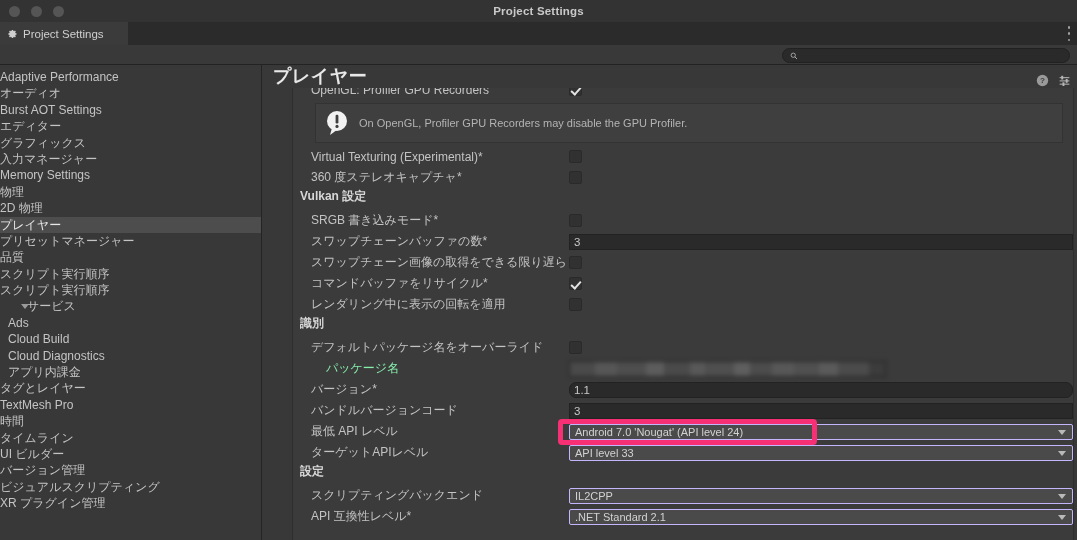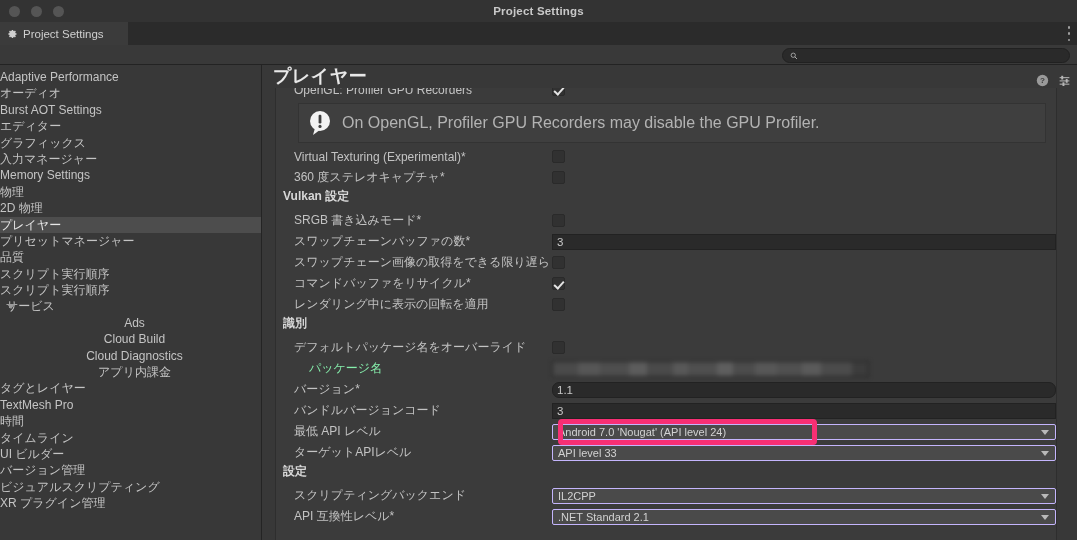--- a/index.html
+++ b/index.html
@@ -63,21 +63,21 @@
     position:absolute; left:0; top:65px; width:262px; height:475px;
     background:#383838; border-right:1px solid #242424;
     padding-top:4px; overflow:hidden;
   }
   .sb-item{
     height:16.4px; line-height:16.4px;
     font-size:12px; color:#c4c4c4; 
     white-space:nowrap; position:relative;
   }
   .sb-item.sel{ background:#4d4d4d; color:#e6e6e6; }
-  .sb-item.child{ padding-left:8px;text-align:center; }
+  .sb-item.child{ padding-left:8px; }
   .tri{
     position:absolute; left:7px; top:6px;
     width:0;height:0;
     border-left:4px solid transparent; border-right:4px solid transparent;
     border-top:5px solid #9a9a9a;
   }
 
   
   .content{
     position:absolute; left:263px; top:65px; width:814px; height:475px;
@@ -88,21 +88,21 @@
     display:flex; align-items:flex-start;
   }
   .page-title{
     font-size:18px; font-weight:bold; color:#e8e8e8;
     letter-spacing:.5px; line-height:22px;
   }
   .head-icons{ position:absolute; right:6px; top:9px; display:flex; gap:9px; align-items:center;}
   .ico-btn{ width:13px; height:13px; display:block; cursor:pointer;}
 
   .panel{
-    position:absolute; left:12px; top:23px; width:782px; height:452px;
+    position:absolute; left:29px; top:23px; width:782px; height:452px;
     background:#3b3b3b; border-left:1px solid #2e2e2e; border-right:1px solid #2e2e2e;
     overflow:hidden;
   }
   .panel-inner{ position:absolute; left:0; top:-9px; width:782px; }
 
   .row{
     position:relative; height:21px; display:flex; align-items:center;
   }
   .row .lbl{
     font-size:12px; color:#c3c3c3; white-space:nowrap;
@@ -150,21 +150,21 @@
     filter:blur(2.2px);
   }
 
   
   .infobox{
     margin:3px 0 3px 22px; width:748px; height:40px;
     background:#3f3f3f; border:1px solid #333;
     display:flex; align-items:center; padding-left:9px; gap:10px;
   }
   .warn-ico{ width:24px;height:26px; flex:0 0 auto; display:block;}
-  .infotext{ font-size:16px; color:#b3b3b3; }
+  .infotext{ font-size:11px; color:#b3b3b3; }
 
   
   .hl{
     position:absolute; border:5px solid #f72f74; border-radius:4px;
     pointer-events:none;
   }
 </style>
 </head>
 <body>
 
@@ -212,21 +212,21 @@
       <div class="sb-item"><span>グラフィックス</span></div>
       <div class="sb-item"><span>入力マネージャー</span></div>
       <div class="sb-item"><span>Memory Settings</span></div>
       <div class="sb-item"><span>物理</span></div>
       <div class="sb-item"><span>2D 物理</span></div>
       <div class="sb-item sel"><span>プレイヤー</span></div>
       <div class="sb-item"><span>プリセットマネージャー</span></div>
       <div class="sb-item"><span>品質</span></div>
       <div class="sb-item"><span>スクリプト実行順序</span></div>
       <div class="sb-item"><span>スクリプト実行順序</span></div>
-      <div class="sb-item" style="padding-left: 6px;"><span class="tri"></span><span>サービス</span></div>
+      <div class="sb-item" style="padding-left: 13px; margin-left: 14px;"><span class="tri"></span><span>サービス</span></div>
       <div class="sb-item child"><span>Ads</span></div>
       <div class="sb-item child"><span>Cloud Build</span></div>
       <div class="sb-item child"><span>Cloud Diagnostics</span></div>
       <div class="sb-item child"><span>アプリ内課金</span></div>
       <div class="sb-item"><span>タグとレイヤー</span></div>
       <div class="sb-item"><span>TextMesh Pro</span></div>
       <div class="sb-item"><span>時間</span></div>
       <div class="sb-item"><span>タイムライン</span></div>
       <div class="sb-item"><span>UI ビルダー</span></div>
       <div class="sb-item"><span>バージョン管理</span></div>

